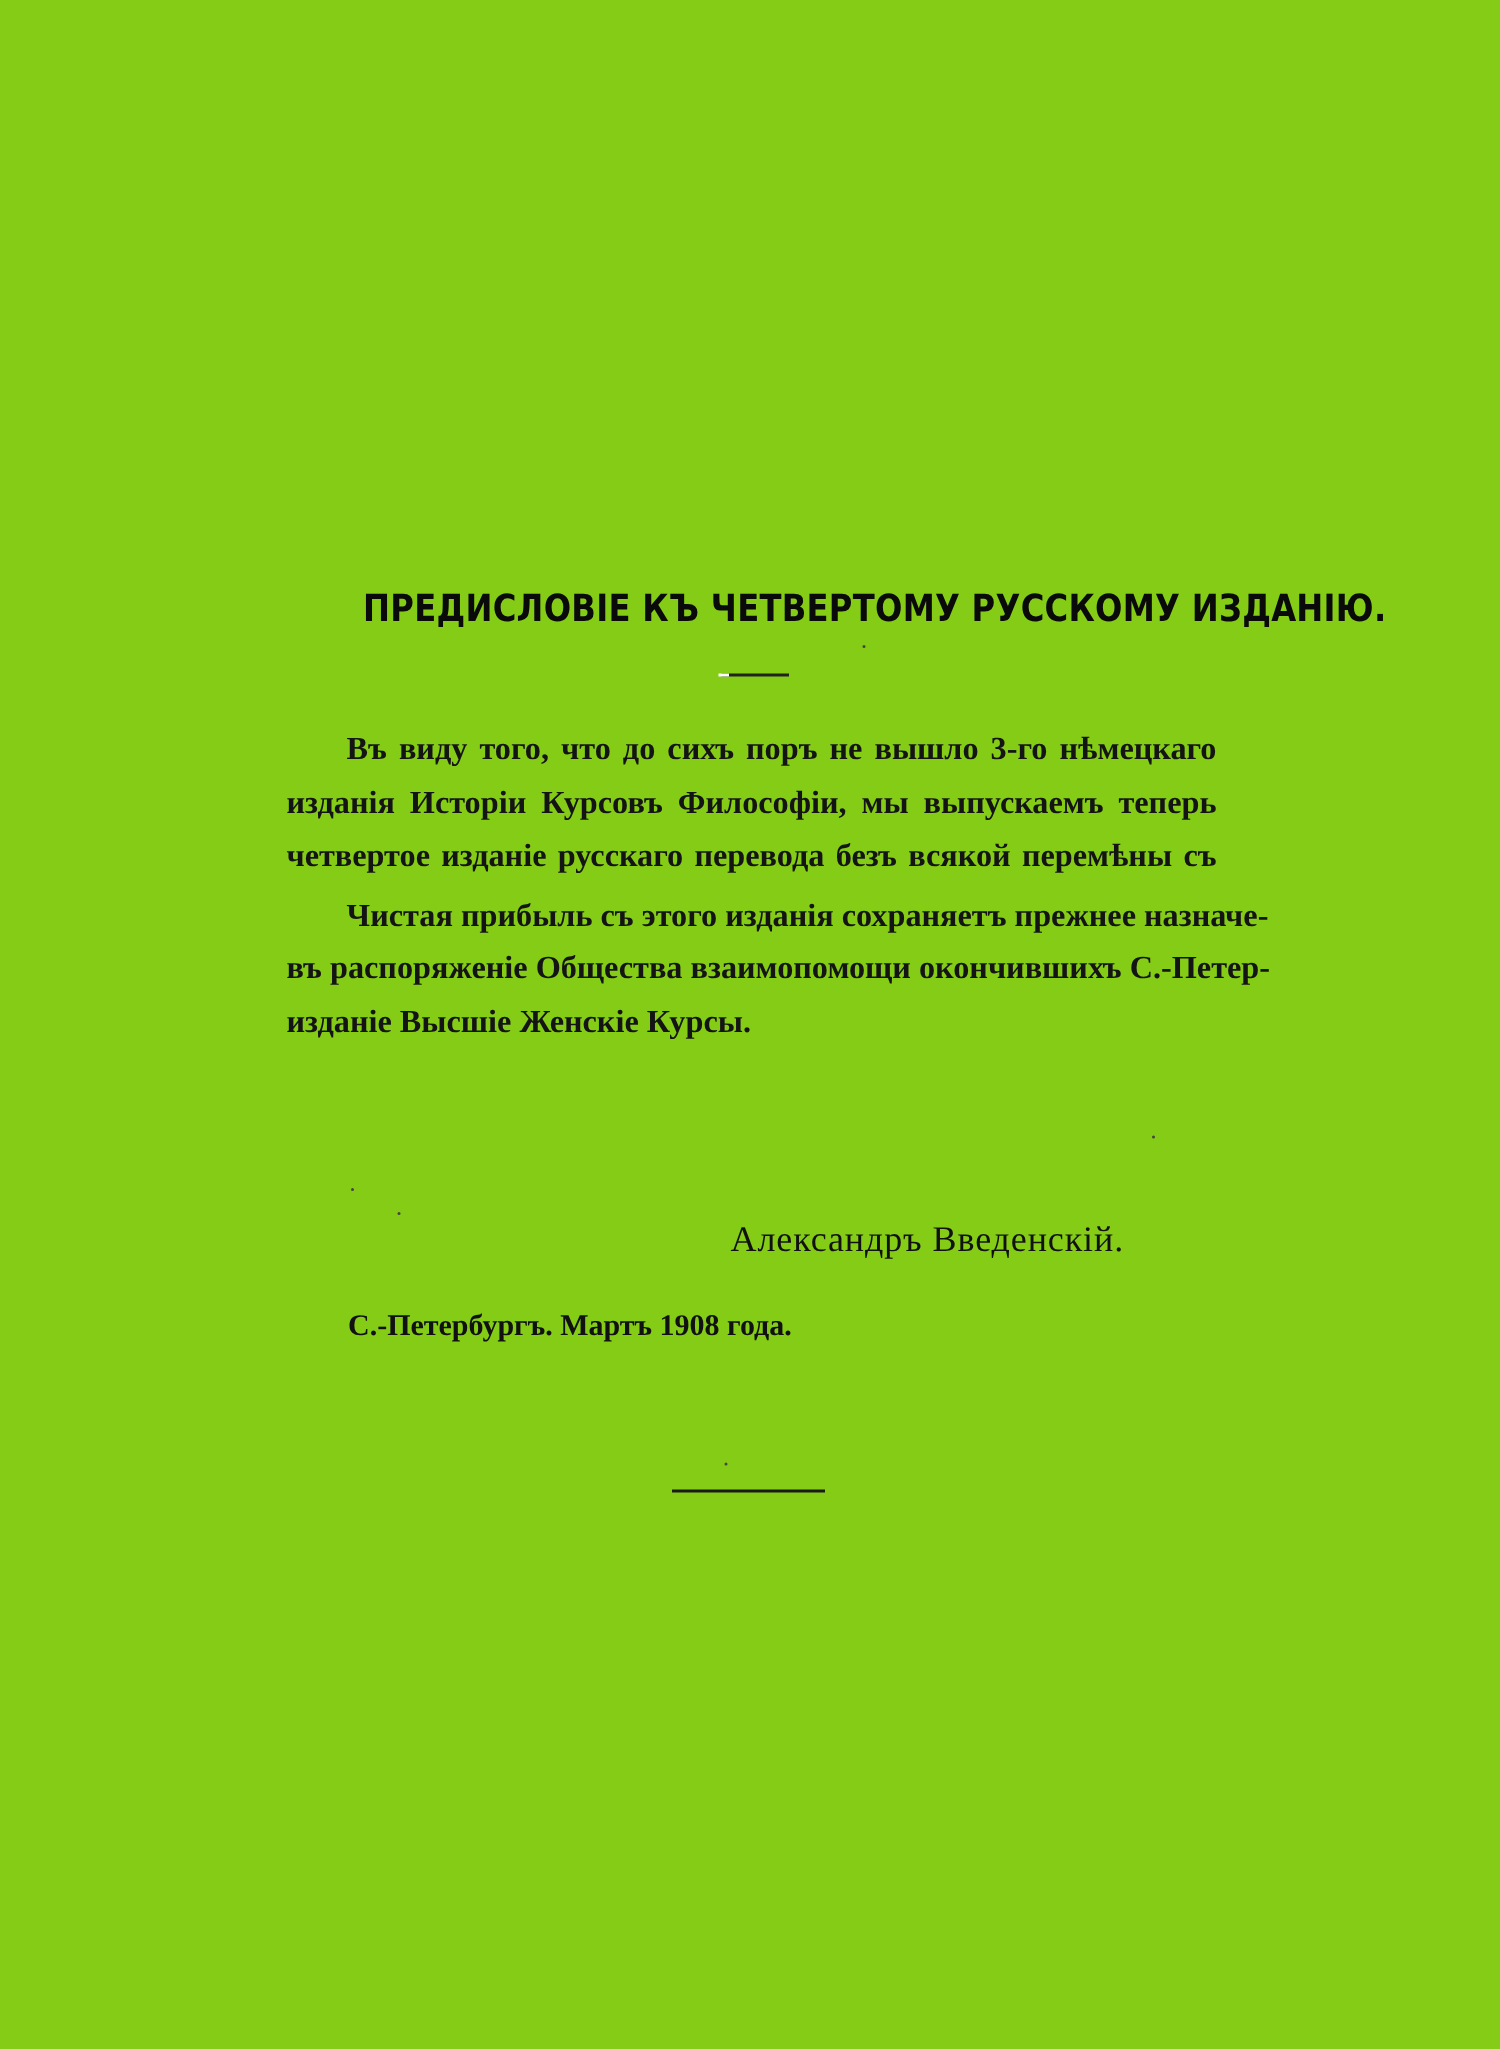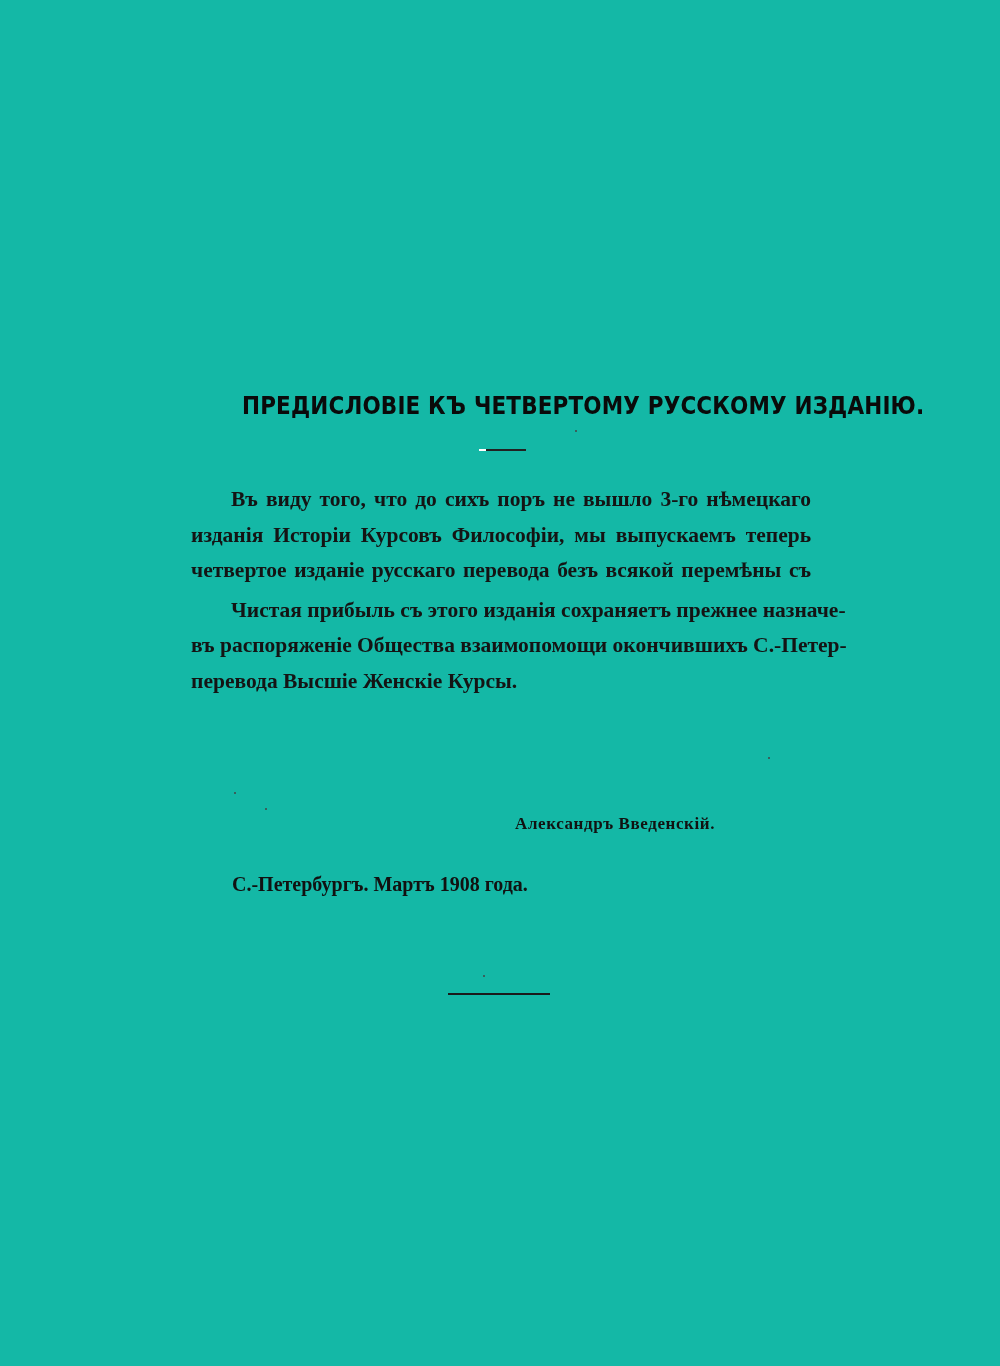--- a/index.html
+++ b/index.html
@@ -4,21 +4,21 @@
   <style>
     html, body {
       margin: 0;
       padding: 0;
       background: #ffffff;
     }
     .page {
       position: relative;
       width: 1000px;
       height: 1366px;
-      background: #14b8a6;
+      background: #84cc16;
       color: #111111;
       font-family: "Liberation Serif", "DejaVu Serif", serif;
       overflow: hidden;
     }
     .title {
       position: absolute;
       top: 391px;
       left: 200px;
       width: 600px;
       text-align: center;
@@ -72,23 +72,23 @@
     }
     .line.last {
       text-align-last: left;
     }
     .line.indent {
       padding-left: 40px;
     }
     .signature {
       position: absolute;
       top: 814px;
-      left: 515px;
-      font-size: 17px;
-      font-weight: bold;
+      left: 487px;
+      font-size: 24px;
+      font-weight: normal;
       letter-spacing: 0.6px;
       color: #111;
       white-space: nowrap;
     }
     .dateline {
       position: absolute;
       top: 873px;
       left: 232px;
       font-size: 20px;
       font-weight: bold;
@@ -122,21 +122,21 @@
 
   <div class="body-text">
     <p class="para" style="text-indent:0">
       <span class="line indent">Въ виду того, что до сихъ поръ не вышло 3-го нѣмецкаго</span>
       <span class="line">изданія Исторіи Курсовъ Философіи, мы выпускаемъ теперь</span>
       <span class="line">четвертое изданіе русскаго перевода безъ всякой перемѣны съ</span>
     </p>
     <p class="para" style="text-indent:0">
       <span class="line indent">Чистая прибыль съ этого изданія сохраняетъ прежнее назначе-</span>
       <span class="line">въ распоряженіе Общества взаимопомощи окончившихъ С.-Петер-</span>
-      <span class="line last">перевода Высшіе Женскіе Курсы.</span>
+      <span class="line last">изданіе Высшіе Женскіе Курсы.</span>
     </p>
   </div>
 
   <div class="signature">Александръ Введенскій.</div>
 
   <div class="dateline">С.-Петербургъ. Мартъ 1908 года.</div>
 
   <div class="end-rule"></div>
 
   <div class="speck" style="top:430px;left:575px;"></div>

